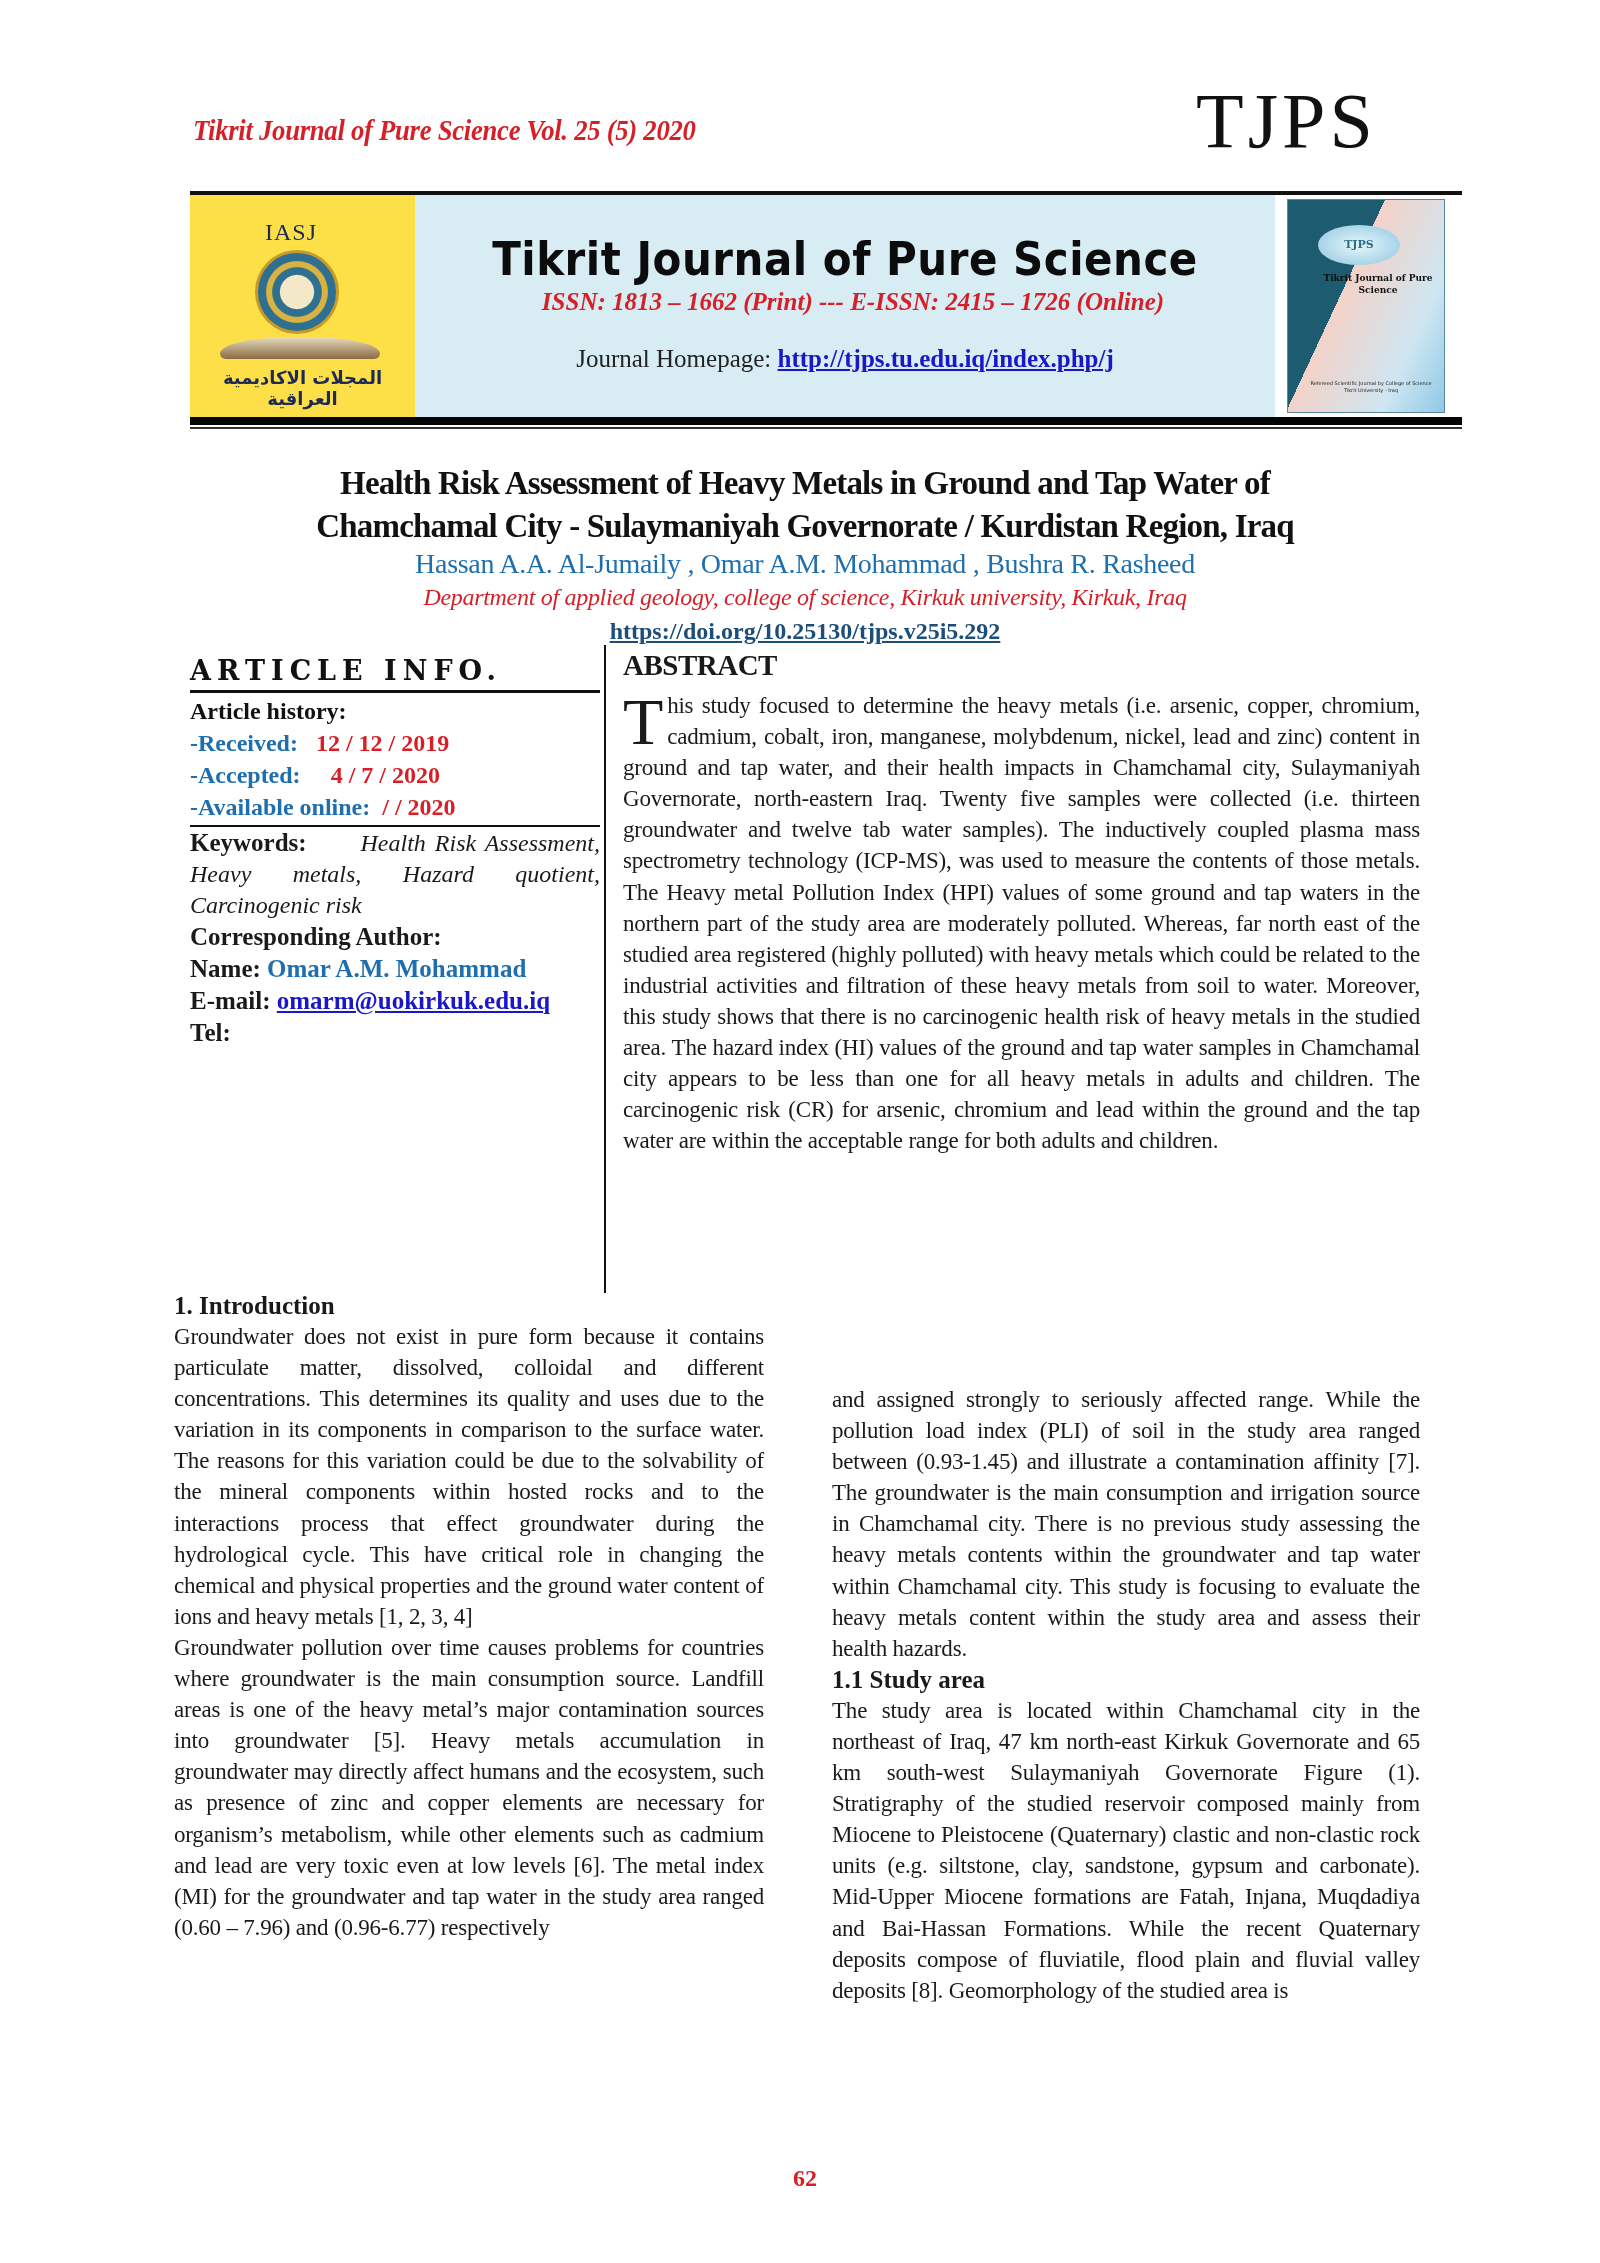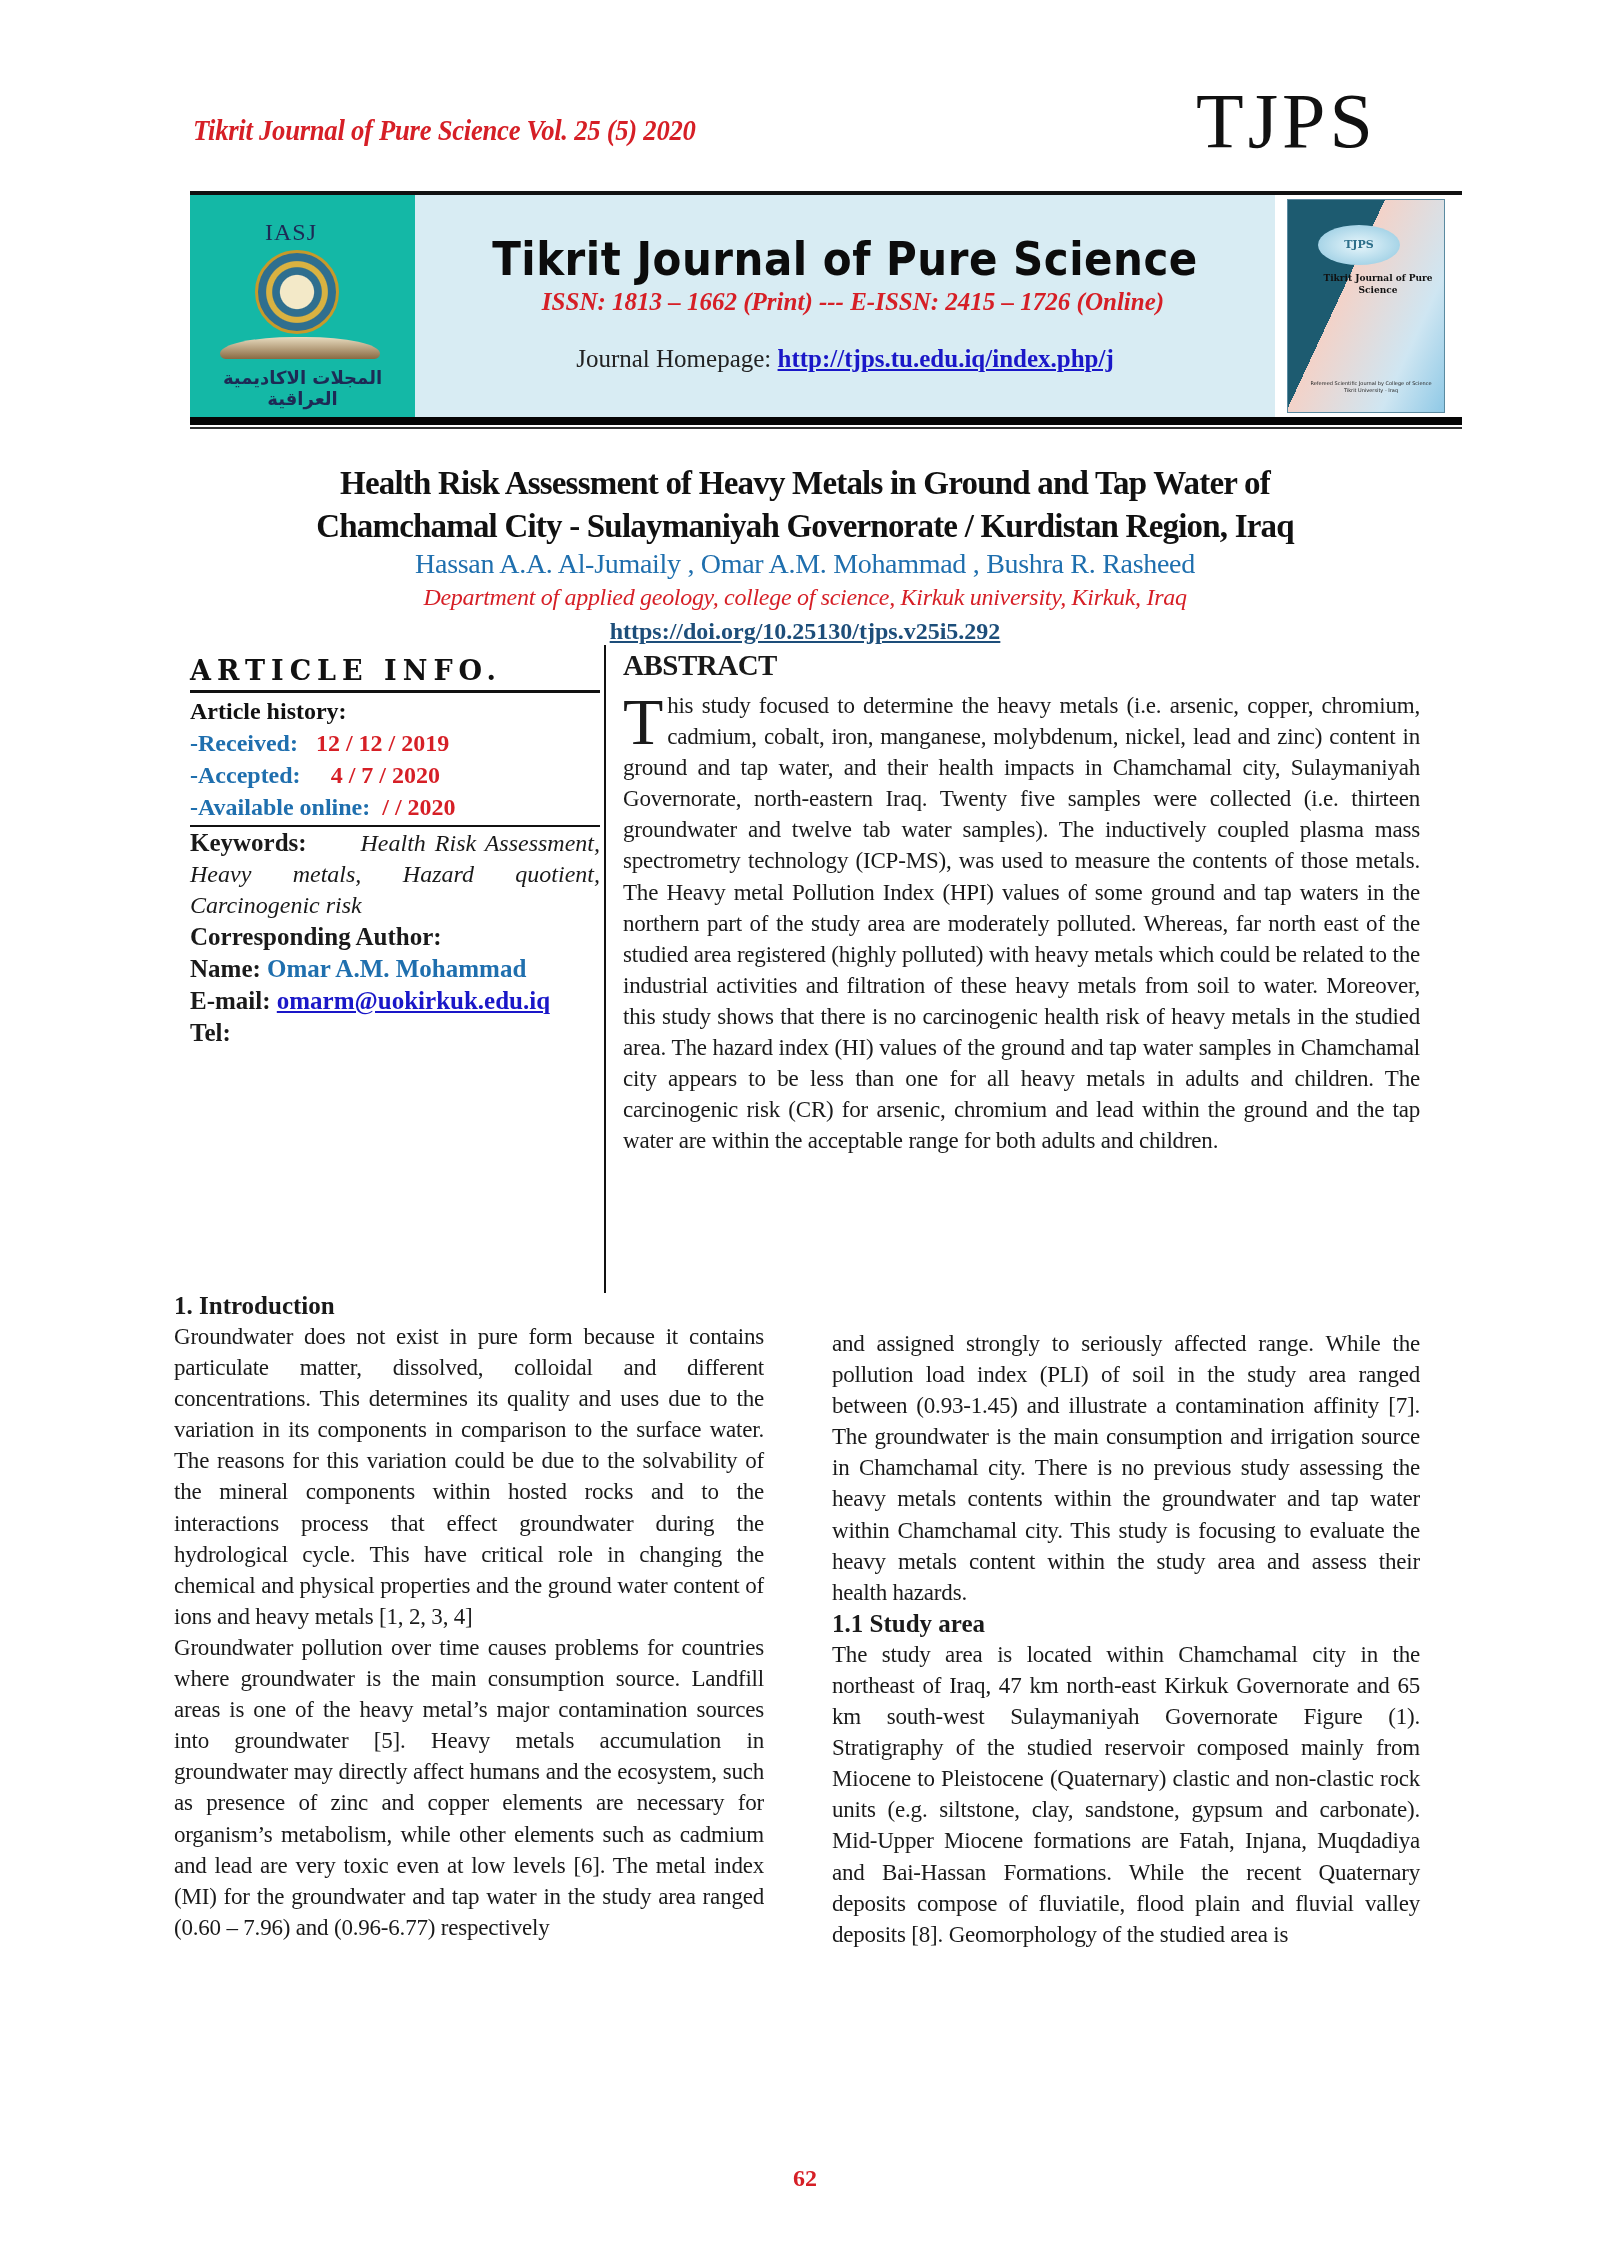--- a/index.html
+++ b/index.html
@@ -4,21 +4,21 @@
 <style>
   html, body { margin: 0; padding: 0; background: #ffffff; }
   body { width: 1600px; height: 2263px; position: relative; overflow: hidden; font-family: "Liberation Serif", "DejaVu Serif", serif; color: #1a1a1a; }
   .abs { position: absolute; }
 
   .running-head { left: 193px; top: 114px; font-size: 29px; font-style: italic; font-weight: bold; color: #d61f26; font-family: "Liberation Serif", serif; letter-spacing: -0.3px; transform: scaleX(0.92); transform-origin: left; }
   .tjps { left: 1196px; top: 82px; font-size: 78px; color: #111; font-family: "Liberation Serif", serif; letter-spacing: 4px; line-height: 1; }
 
   .rule-top { left: 190px; top: 191px; width: 1272px; height: 4px; background: #111; }
   .banner { left: 190px; top: 195px; width: 1272px; height: 222px; }
-  .logo-area { position: absolute; left: 0; top: 0; width: 225px; height: 222px; background: #14b8a6; }
+  .logo-area { position: absolute; left: 0; top: 0; width: 225px; height: 222px; background: #fde047; }
   .logo-iasj { position: absolute; left: 75px; top: 24px; font-size: 24px; color: #1d2a55; font-family: "Liberation Serif", serif; letter-spacing: 1px; }
   .logo-emblem { position: absolute; left: 65px; top: 55px; width: 84px; height: 84px; border-radius: 50%; background: radial-gradient(circle, #f3e9c8 30%, #2f6f8f 32%, #2f6f8f 44%, #d9b241 46%, #d9b241 55%, #2f6f8f 57%); border: 3px solid #c79a2a; box-sizing: border-box; }
   .logo-book { position: absolute; left: 30px; top: 142px; width: 160px; height: 22px; background: linear-gradient(180deg, #e8dcc0, #8a6a42); border-radius: 50% 50% 6px 6px / 80% 80% 6px 6px; }
   .logo-arabic { position: absolute; left: 5px; top: 172px; width: 215px; text-align: center; font-size: 18px; font-weight: bold; color: #1d2a55; font-family: "DejaVu Sans", sans-serif; direction: rtl; }
 
   .blue-panel { position: absolute; left: 225px; top: 0; width: 860px; height: 222px; background: #d8ecf3; }
   .journal-name { position: absolute; left: 0; width: 860px; top: 40px; text-align: center; font-size: 42px; font-weight: bold; font-family: "DejaVu Sans", sans-serif; letter-spacing: 0.5px; color: #0c0c0c; transform: scaleY(1.08); }
   .issn { position: absolute; left: 8px; width: 860px; top: 93px; text-align: center; font-size: 25px; font-style: italic; font-weight: bold; color: #d61f26; }
   .homepage { position: absolute; left: 0; width: 860px; top: 150px; text-align: center; font-size: 25px; color: #222; }
   .homepage a { color: #1a17c8; text-decoration: underline; font-weight: bold; }
@@ -53,21 +53,21 @@
   .corr-mail { color: #1a17c8; text-decoration: underline; }
 
   .divider { left: 604px; top: 645px; width: 2px; height: 648px; background: #111; }
 
   .abstract { left: 623px; top: 648px; width: 797px; }
   .abs-head { font-size: 29px; font-weight: bold; line-height: 34px; letter-spacing: -0.5px; }
   .abs-body { font-size: 23px; line-height: 31.1px; text-align: justify; margin-top: 8px; letter-spacing: -0.2px; }
   .dropcap { float: left; font-size: 66px; line-height: 52px; margin: 6px 4px 0 0; }
 
   .col-left { left: 174px; top: 1290px; width: 590px; }
-  .col-right { left: 832px; top: 1328px; width: 588px; }
+  .col-right { left: 832px; top: 1384px; width: 588px; }
   .sec-head { font-size: 25px; font-weight: bold; line-height: 31px; }
   .para { font-size: 23px; line-height: 31.1px; text-align: justify; margin: 0; letter-spacing: -0.2px; }
 
   .page-no { left: 760px; width: 90px; top: 2165px; text-align: center; font-size: 24px; font-weight: bold; color: #d61f26; }
 </style>
 </head>
 <body>
 
 <div class="abs running-head">Tikrit Journal of Pure Science Vol. 25 (5) 2020</div>
 <div class="abs tjps">TJPS</div>

